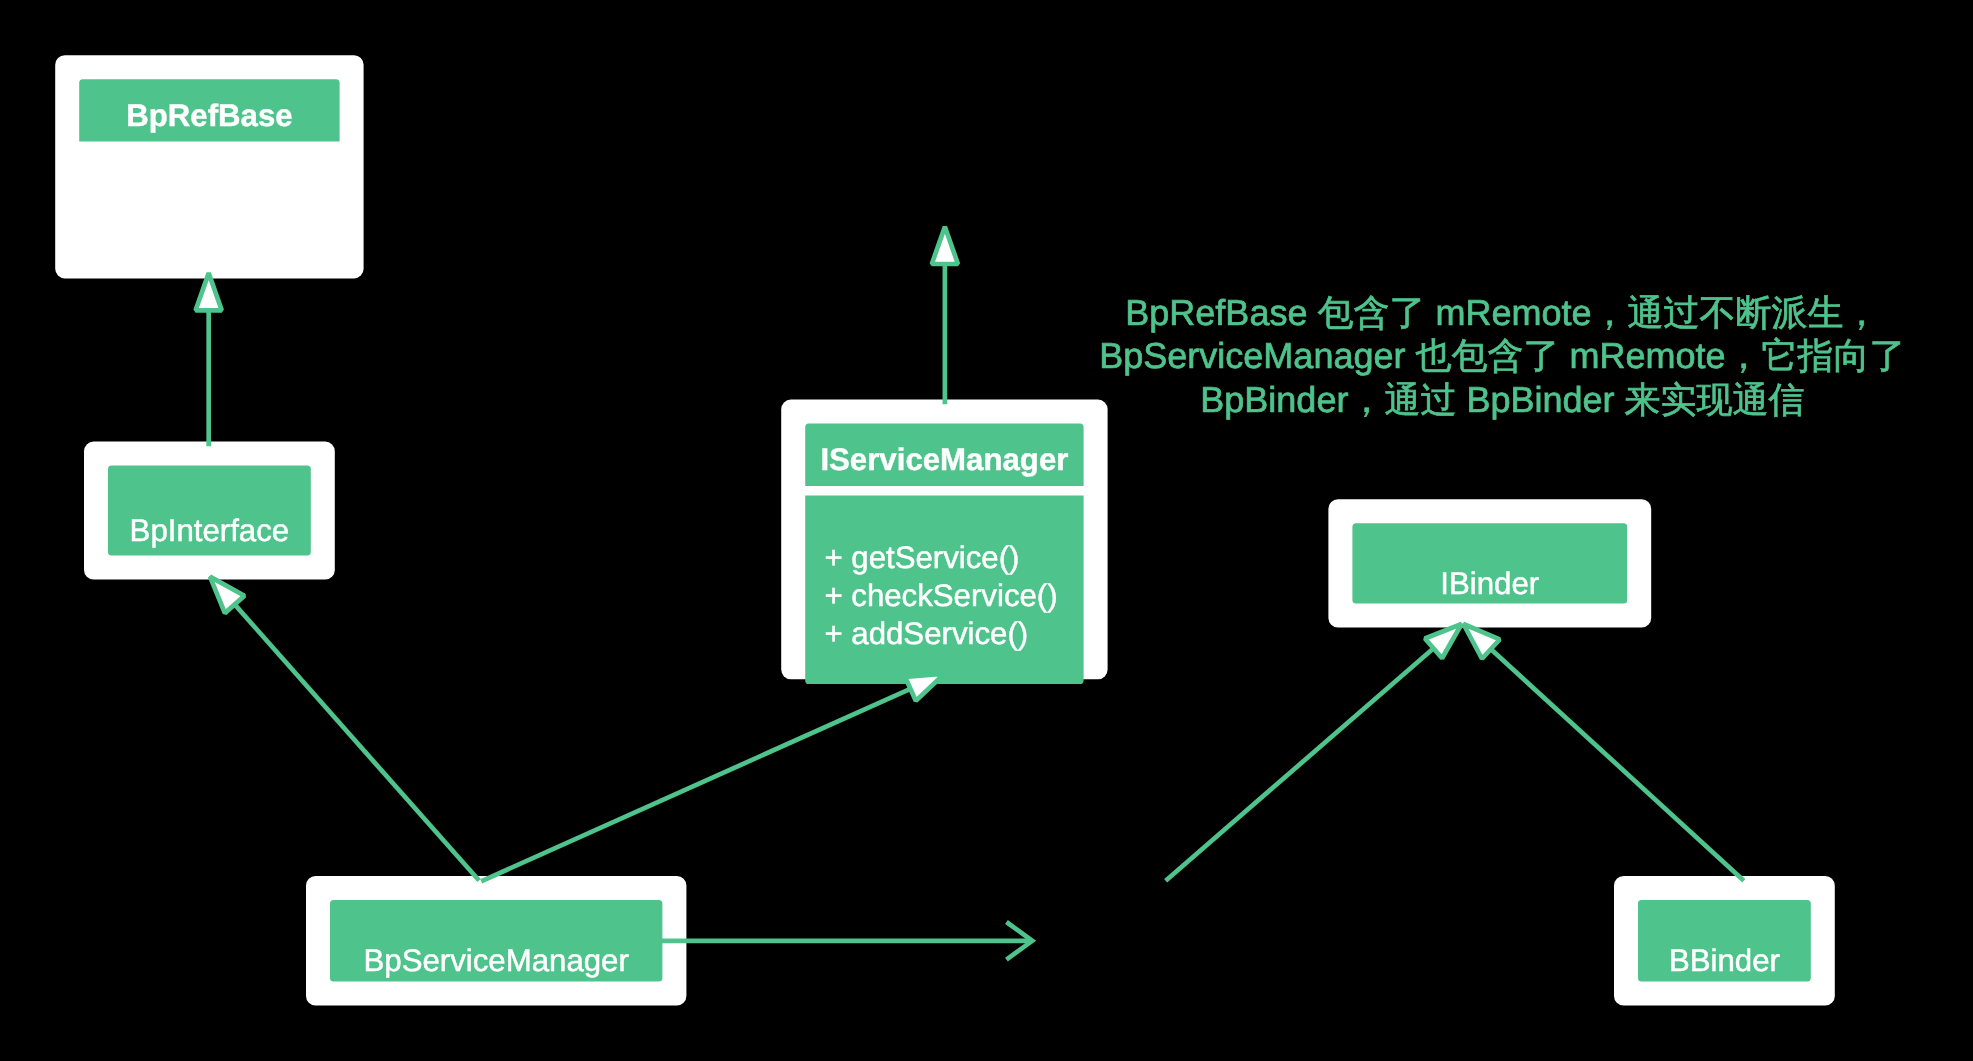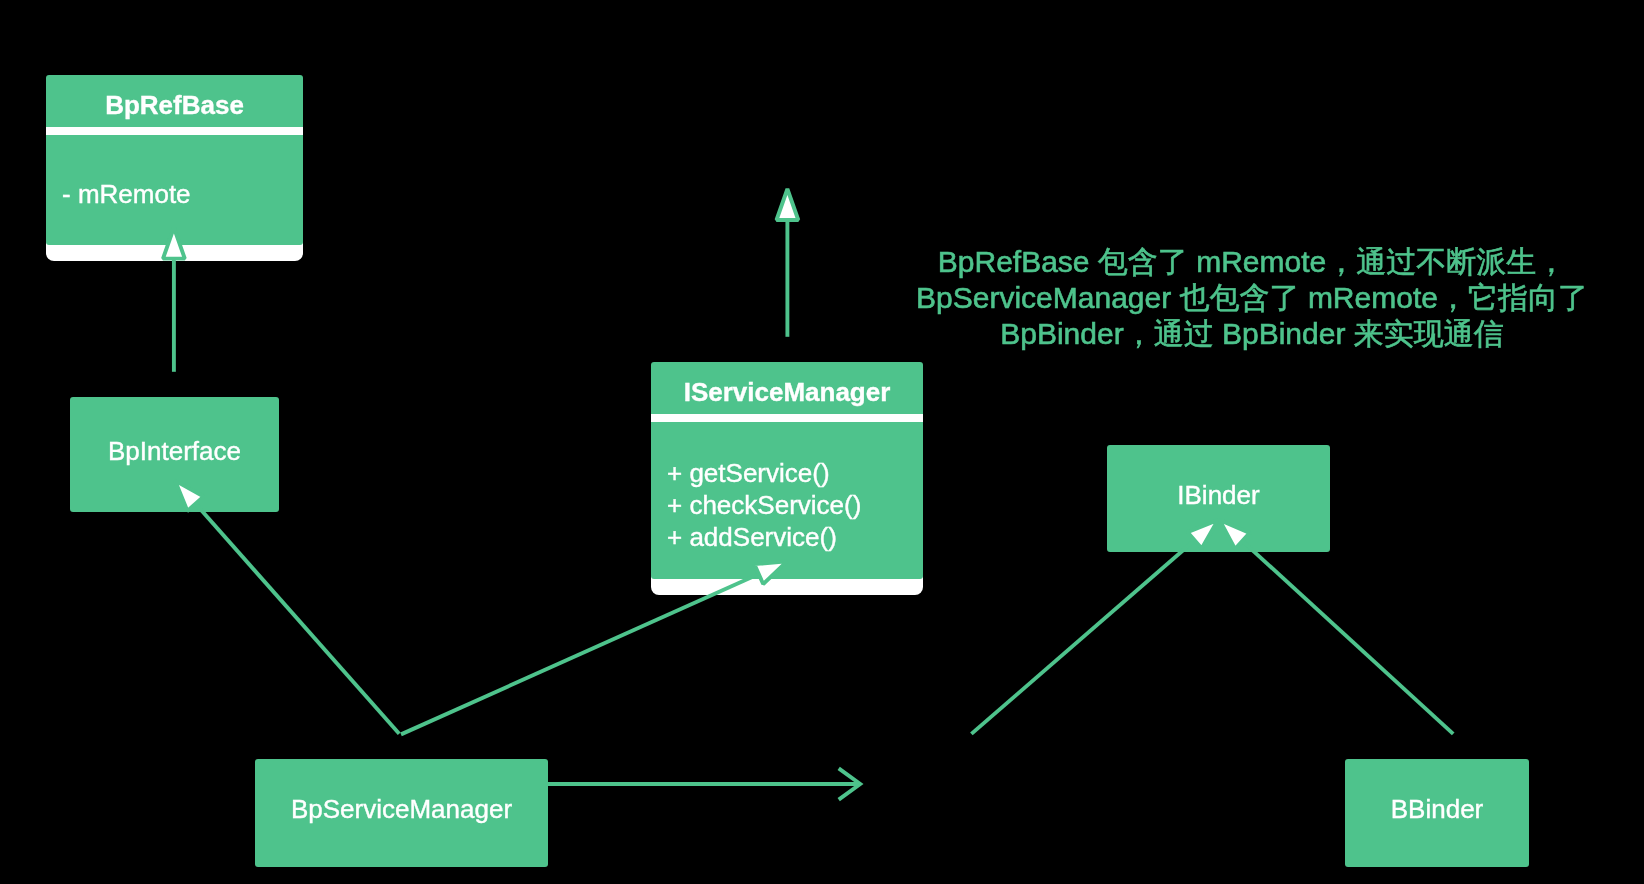--- a/index.html
+++ b/index.html
@@ -3,21 +3,21 @@
 <meta charset="utf-8">
 <title>Binder class diagram</title>
 <style>
   html,body{margin:0;padding:0;background:#000000;}
   body{width:1644px;height:884px;overflow:hidden;
        font-family:"Liberation Sans",sans-serif;}
   #stage{position:relative;width:1644px;height:884px;background:#000000;
          overflow:hidden;}
 
   .node{position:absolute;box-sizing:border-box;background:#ffffff;
-        border-radius:8px;padding:0;margin-top:29px;}
+        border-radius:8px;padding:20px;}
   .pane{background:#4ec38c;width:100%;box-sizing:border-box;position:relative;}
   .pane.single{height:100%;border-radius:3px;}
   .pane.head{border-radius:3px 3px 0 0;}
   .pane.members{border-radius:0 0 3px 3px;}
   .divider{height:8px;}
 
   .title{position:absolute;left:0;right:0;color:#ffffff;font-weight:bold;
          font-size:26px;white-space:nowrap;text-align:center;line-height:1;
          -webkit-text-stroke:0.35px #ffffff;}
   .label{position:absolute;left:0;right:0;color:#ffffff;font-size:26px;
@@ -36,23 +36,20 @@
 </head>
 <body>
 
 <div id="stage">
 
   <div class="node" id="node-bprefbase" style="left: 46px; top: 46px; width: 257px; height: 186px;">
     <div class="pane head" style="height: 52px;">
       <span class="title" style="top: 17.15px;">BpRefBase</span>
     </div>
     <div class="divider"></div>
-    <div class="pane members" style="height: 110px;">
-      <div class="member" style="left: 16px; top: 46.15px;">- mRemote</div>
-    </div>
   </div>
 
 
   <div class="node" id="node-iservicemanager" style="left: 651px; top: 333px; width: 272px; height: 233px;">
     <div class="pane head" style="height: 52px;">
       <span class="title" style="top: 17.15px;">IServiceManager</span>
     </div>
     <div class="divider"></div>
     <div class="pane members" style="height: 157px;">
       <div class="member" style="left: 16px; top: 37.65px;">+ getService()</div>
@@ -60,27 +57,27 @@
       <div class="member" style="left: 16px; top: 101.65px;">+ addService()</div>
     </div>
   </div>
 
   <div class="node" id="node-bpinterface" style="left: 70px; top: 368px; width: 209px; height: 115px;">
     <div class="pane single">
       <span class="label" style="top: 40.65px;">BpInterface</span>
     </div>
   </div>
 
-  <div class="node" id="node-ibinder" style="left: 1107px; top: 416px; width: 223px; height: 107px;">
+  <div class="node" id="node-ibinder" style="left: 1107px; top: 416px; width: 269px; height: 107px;">
     <div class="pane single">
       <span class="label" style="top: 36.65px;">IBinder</span>
     </div>
   </div>
 
-  <div class="node" id="node-bpservicemanager" style="left: 255px; top: 730px; width: 293px; height: 108px; text-decoration: underline;">
+  <div class="node" id="node-bpservicemanager" style="left: 255px; top: 730px; width: 317px; height: 108px; text-decoration: underline;">
     <div class="pane single">
       <span class="label" style="top: 37.15px;">BpServiceManager</span>
     </div>
   </div>
 
 
   <div class="node" id="node-bbinder" style="left: 1345px; top: 730px; width: 184px; height: 108px;">
     <div class="pane single">
       <span class="label" style="top: 37.15px;">BBinder</span>
     </div>

